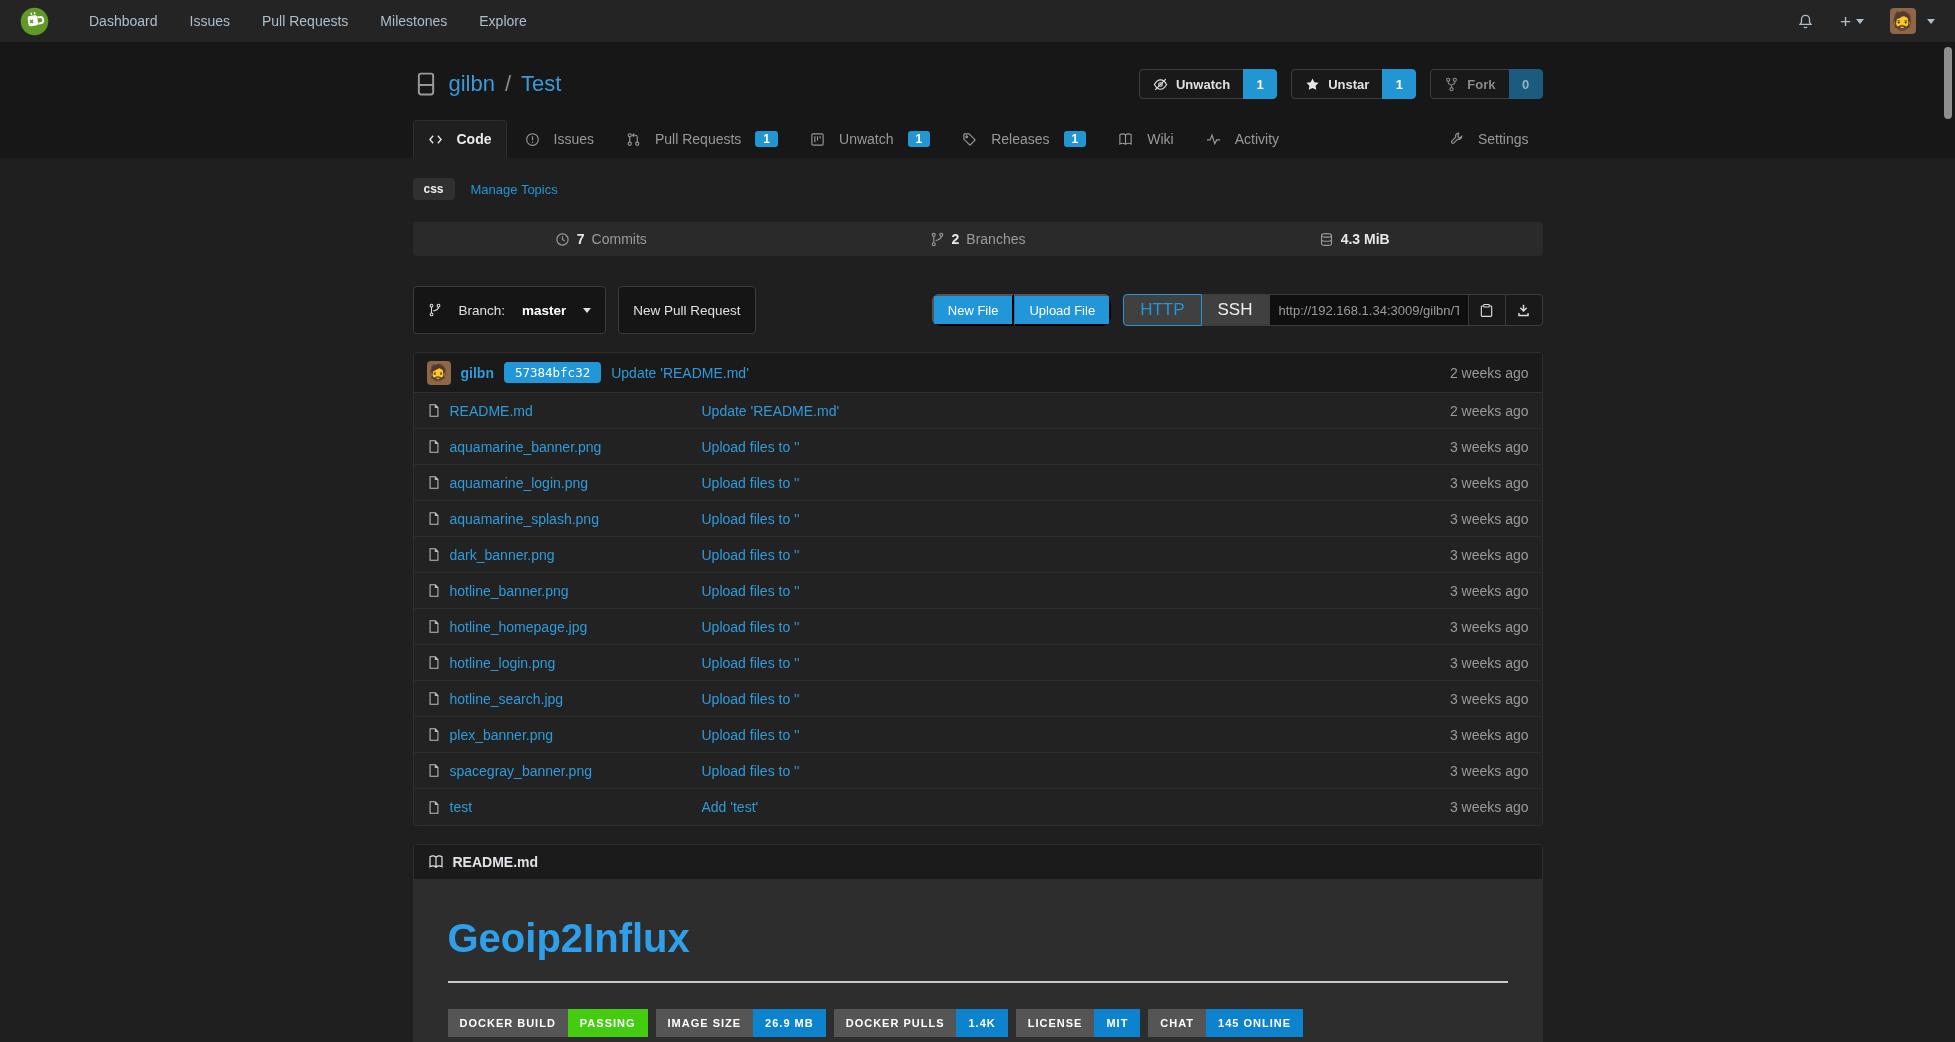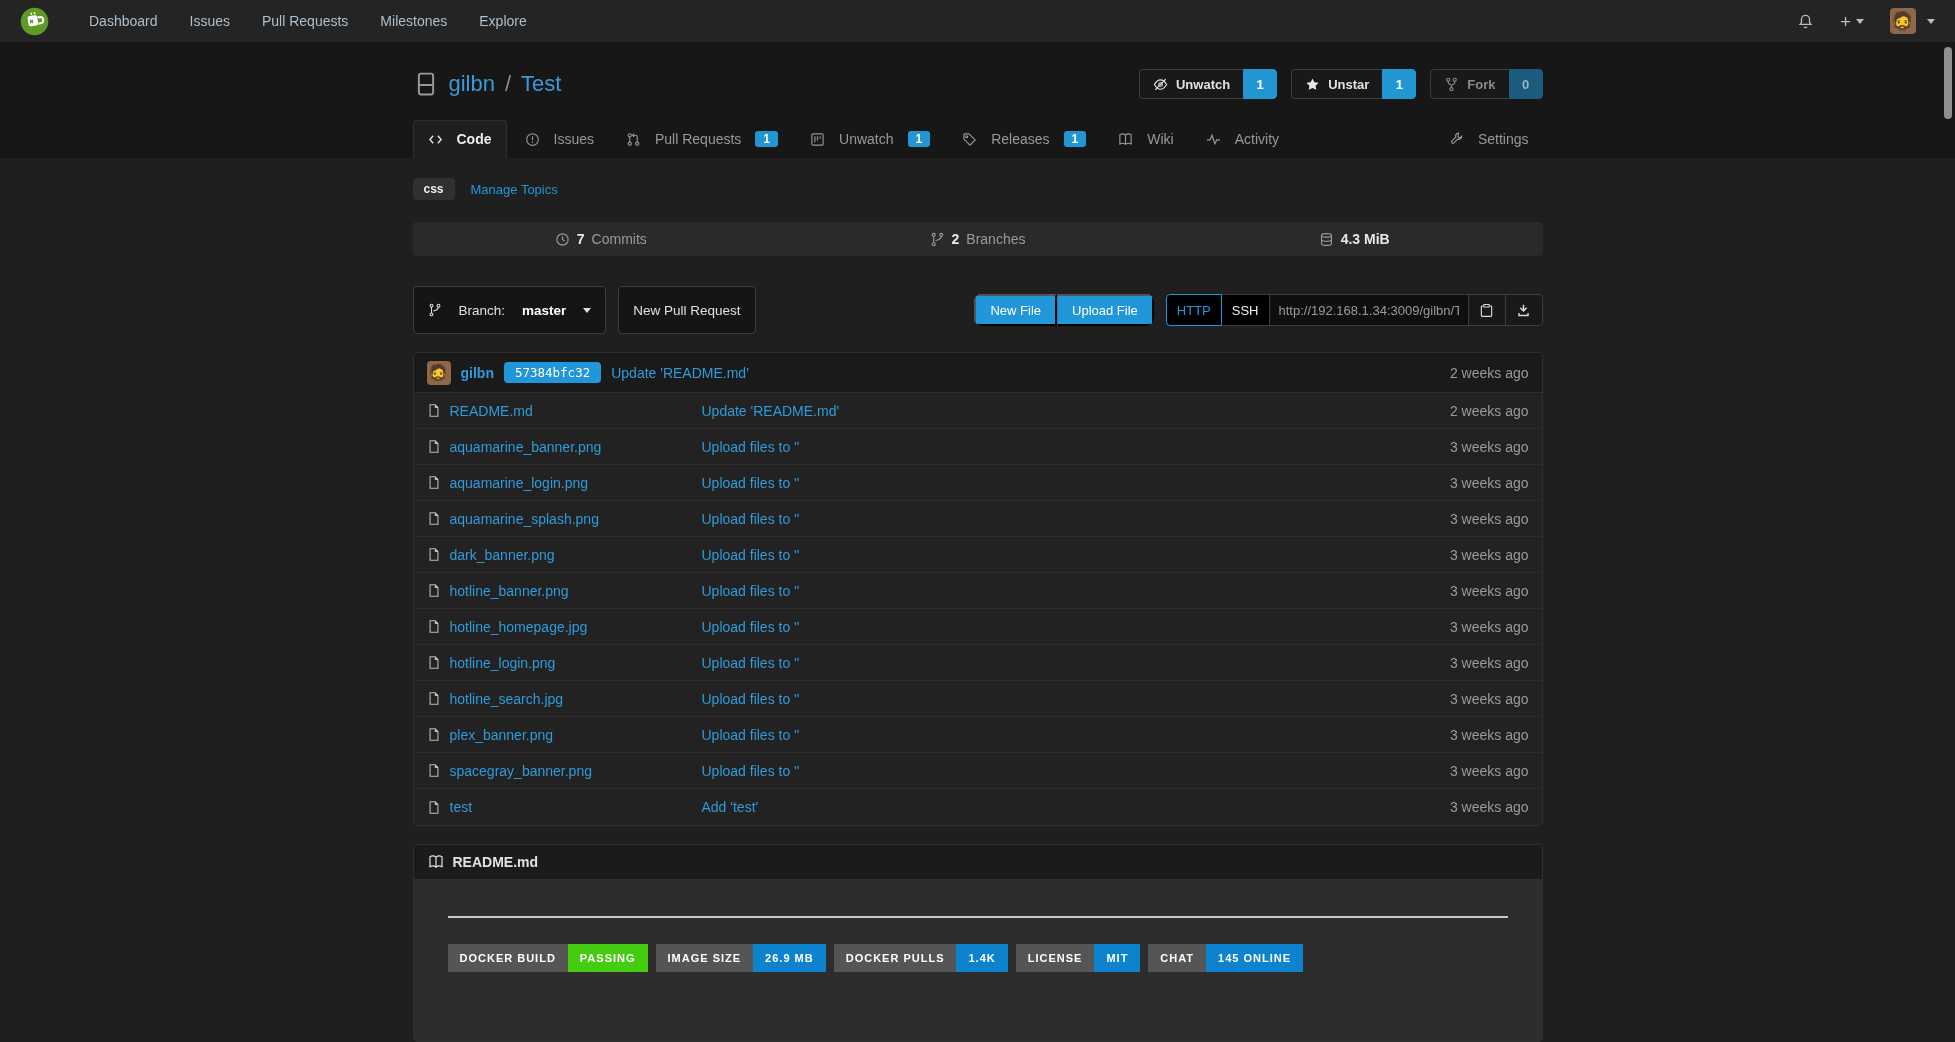--- a/index.html
+++ b/index.html
@@ -93,22 +93,22 @@
   .ctl-btn b { color:#fff; }
   .spacer { flex:1; }
   .blue-group { display:flex; border-radius:8px; overflow:hidden; }
   .blue-btn {
     height:32px; display:flex; align-items:center; padding:0 14px;
     background:#2196d8; color:#fff; font-size:13px; cursor:pointer;
   }
   .blue-btn + .blue-btn { border-left:1px solid #1b7ab4; }
   .clone-group { display:flex; }
   .proto-btn {
-    height:32px; display:flex; align-items:center; padding:0 10px; font-size:13px; cursor:pointer;
-    background:#000000; border:1px solid #3c3c3c; color:#eee;
+    height:32px; display:flex; align-items:center; padding:0 16px; font-size:17px; cursor:pointer;
+    background:#404040; border:1px solid #3c3c3c; color:#eee;
   }
   .proto-btn.active { border:1px solid #2196d8; color:#2196d8; border-radius:4px 0 0 4px; position:relative; z-index:2; }
   .proto-btn.ssh { margin-left:-1px; }
   .clone-input {
     height:32px; width:200px; background:#0f0f0f; border:1px solid #3c3c3c; margin-left:-1px;
     color:#9a9a9a; font-size:13px; padding:0 9px; outline:none;
     font-family:"Liberation Sans", sans-serif;
   }
   .icon-btn {
     height:32px; width:38px; display:flex; align-items:center; justify-content:center;
@@ -577,20 +577,21 @@
     <div class="readme">
       <div class="readme-header">
         <span>
           <svg width="16" height="16" viewBox="0 0 16 16" fill="none" stroke="#dfe3e6" stroke-width="1.2">
             <path d="M8 3.2 C6.4 1.9 3.6 1.9 2 2.8 V12.8 C3.6 11.9 6.4 11.9 8 13.2 C9.6 11.9 12.4 11.9 14 12.8 V2.8 C12.4 1.9 9.6 1.9 8 3.2 Z M8 3.2 V13.2"></path>
           </svg>
         </span>
         <span>README.md</span>
       </div>
       <div class="readme-body">
+        <h1 class="readme-title">Geoip2Influx</h1>
         <div class="readme-hr"></div>
         <div id="badge-rows">
             <div class="badge-row">
               <span class="badge">
                 <span class="b-label">DOCKER BUILD</span>
                 <span class="b-value" style="background: rgb(68, 204, 17);">PASSING</span>
               </span>
               <span class="badge">
                 <span class="b-label">IMAGE SIZE</span>
                 <span class="b-value" style="background: rgb(14, 131, 205);">26.9 MB</span>

